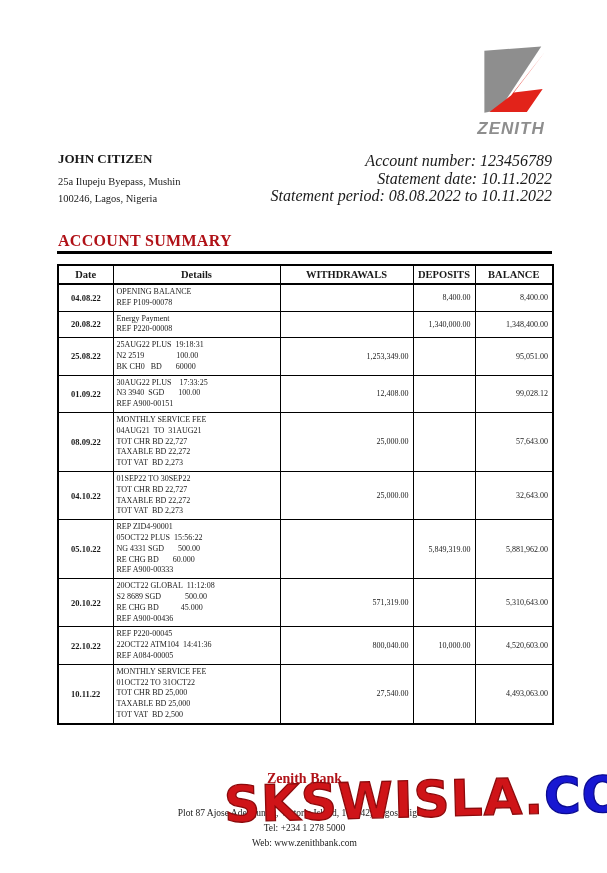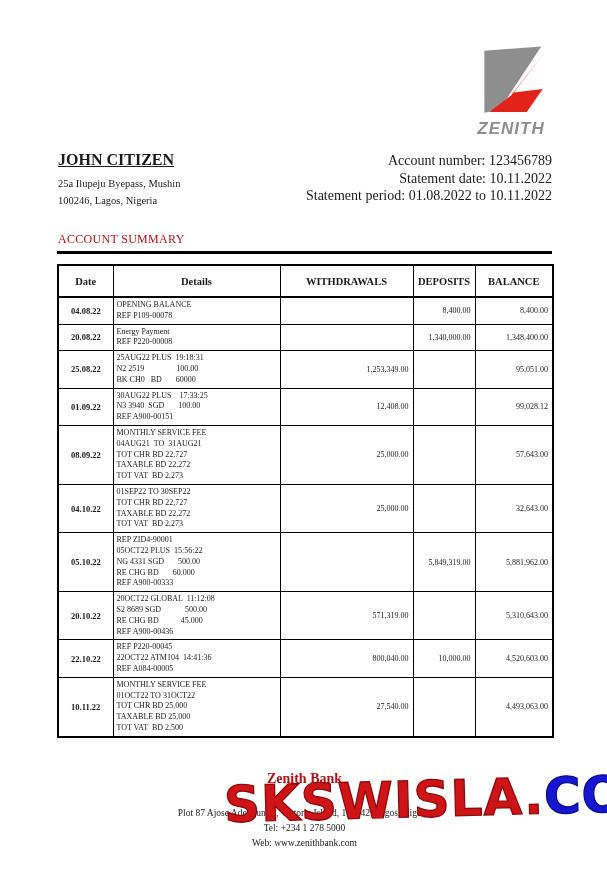--- a/index.html
+++ b/index.html
@@ -27,33 +27,33 @@
     font-weight: bold;
     font-style: italic;
     font-size: 17px;
     letter-spacing: 1px;
     color: #8e8e8e;
     margin-top: 2px;
   }
 
   
   .customer { position: absolute; left: 58px; top: 151px; }
-  .customer-name { font-weight: bold; font-size: 16px; margin-bottom: 6px; text-decoration: underline; }
+  .customer-name { font-weight: bold; font-size: 13px; margin-bottom: 6px; }
   .customer-line { font-size: 10.5px; line-height: 17px; }
 
   .meta { position: absolute; right: 55px; top: 152px; text-align: right; }
-  .meta-line { font-size: 14px; line-height: 17.5px; }
+  .meta-line { font-size: 16px; line-height: 17.5px; font-style: italic; }
 
   
   .section-title {
     position: absolute;
     left: 58px;
     top: 232px;
-    font-size: 12px;
-    font-weight: normal;
+    font-size: 16px;
+    font-weight: bold;
     letter-spacing: 0.3px;
     color: #b01117;
   }
   .title-rule {
     position: absolute;
     left: 57px;
     top: 251px;
     width: 495px;
     height: 3px;
     background: #000;
@@ -66,21 +66,21 @@
     top: 264px;
     width: 495px;
     border-collapse: collapse;
     border: 2px solid #000;
     table-layout: fixed;
   }
   .stmt-table th, .stmt-table td { border: 1.2px solid #000; }
   .stmt-table th {
     font-size: 10.5px;
     font-weight: bold;
-    height: 32px;
+    height: 19px;
     text-align: center;
     border-bottom: 2px solid #000;
     padding: 1px 0;
   }
   td.c-date {
     font-weight: bold;
     font-size: 8.5px;
     vertical-align: middle;
     padding: 1px 1px 1px 12px;
   }
@@ -149,21 +149,21 @@
 
   <div class="customer">
     <div class="customer-name">JOHN CITIZEN</div>
     <div class="customer-line">25a Ilupeju Byepass, Mushin</div>
     <div class="customer-line">100246, Lagos, Nigeria</div>
   </div>
 
   <div class="meta">
     <div class="meta-line">Account number: 123456789</div>
     <div class="meta-line">Statement date: 10.11.2022</div>
-    <div class="meta-line">Statement period: 01.08.2022 to 10.11.2022</div>
+    <div class="meta-line">Statement period: 08.08.2022 to 10.11.2022</div>
   </div>
 
   <div class="section-title">ACCOUNT SUMMARY</div>
   <div class="title-rule"></div>
 
   <table class="stmt-table">
     <colgroup>
       <col style="width:55px">
       <col style="width:167px">
       <col style="width:133px">

